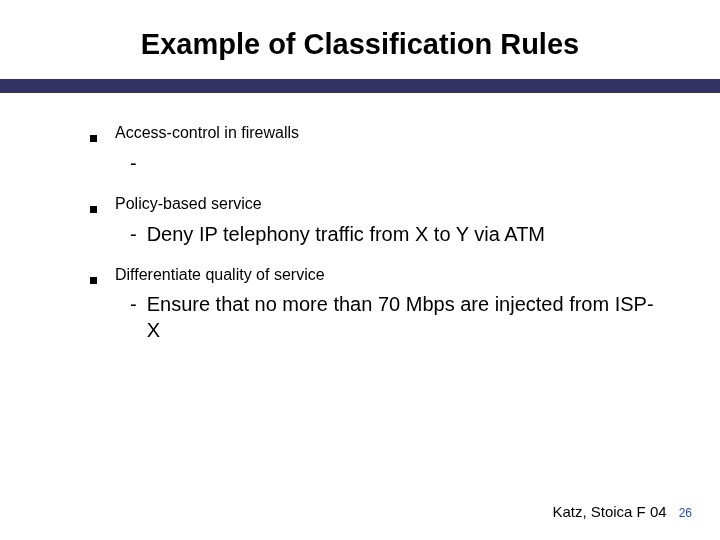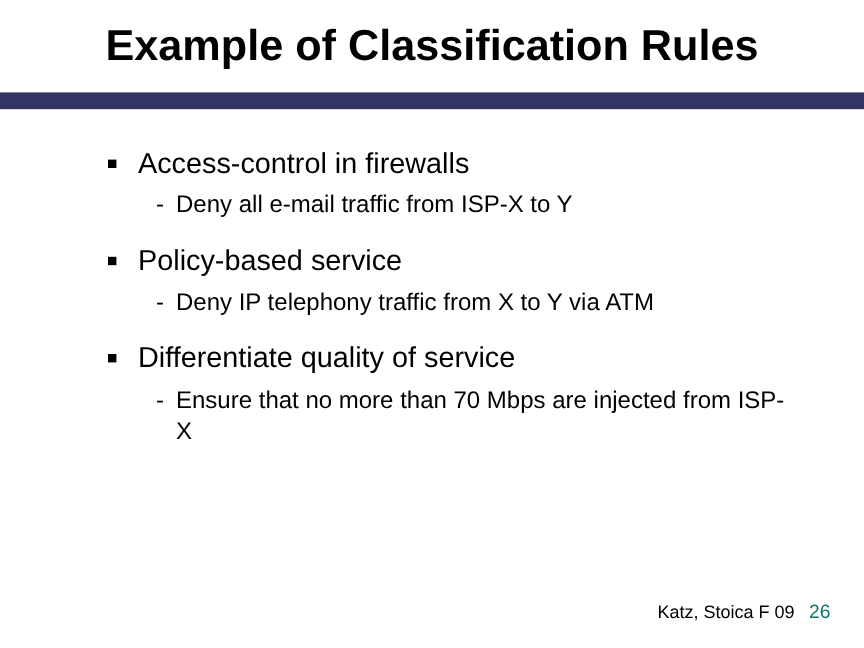--- a/index.html
+++ b/index.html
@@ -1,49 +1,48 @@
 <!DOCTYPE html>
 <html><head>
 <meta charset="utf-8">
 <style>
   * { margin: 0; padding: 0; box-sizing: border-box; }
   html, body { width: 720px; height: 540px; background: #fff; font-family: Arial, Helvetica, sans-serif; color: #000; }
   .slide { position: relative; width: 720px; height: 540px; }
-  .title { font-size: 36px; font-weight: bold; text-align: center; padding-top: 17px; padding-bottom: 18px; }
+  .title { font-size: 29px; font-weight: bold; text-align: center; padding-top: 28px; padding-bottom: 18px; }
   .rule { height: 14px; background: #333366; width: 100%; }
   .content { padding: 30px 60px 0 90px; }
   .item { margin-bottom: 18px; }
   .item-head { display: flex; align-items: flex-start; }
   .bullet-square { width: 7px; height: 7px; background: #000; flex: 0 0 7px; margin-top: 12px; margin-right: 18px; }
-  .item-title { font-size: 24px; line-height: 1.3; }
+  .item-title { font-size: 16px; line-height: 1.3; }
   .subitem { display: flex; align-items: flex-start; margin-left: 40px; margin-top: 6px; }
   .dash { font-size: 20px; line-height: 1.3; margin-right: 10px; flex: 0 0 auto; }
   .subtext { font-size: 20px; line-height: 1.3; }
   .footer { position: absolute; bottom: 20px; right: 28px; font-size: 15px; display: flex; align-items: baseline; }
   .footer-label { margin-right: 12px; }
-  .footer-num { color: #0f766e; font-size: 16px; }
+  .footer-num { color: #1d4ed8; font-size: 12px; }
 </style>
 </head>
 <body>
 
 <div class="slide">
 
   <div class="title">Example of Classification Rules</div>
   <div class="rule"></div>
 
   <div class="content">
 
     <div class="item">
       <div class="item-head">
         <div class="bullet-square"></div>
         <div class="item-title">Access-control in firewalls</div>
       </div>
       <div class="subitem">
         <div class="dash">-</div>
-        <div class="subtext">Deny all e-mail traffic from ISP-X to Y</div>
       </div>
     </div>
 
     <div class="item">
       <div class="item-head">
         <div class="bullet-square"></div>
         <div class="item-title">Policy-based service</div>
       </div>
       <div class="subitem">
         <div class="dash">-</div>
@@ -58,17 +57,17 @@
       </div>
       <div class="subitem">
         <div class="dash">-</div>
         <div class="subtext">Ensure that no more than 70 Mbps are injected from ISP-X</div>
       </div>
     </div>
 
   </div>
 
   <div class="footer">
-    <span class="footer-label">Katz, Stoica F 09</span>
+    <span class="footer-label">Katz, Stoica F 04</span>
     <span class="footer-num">26</span>
   </div>
 
 </div>
 
 </body></html>

